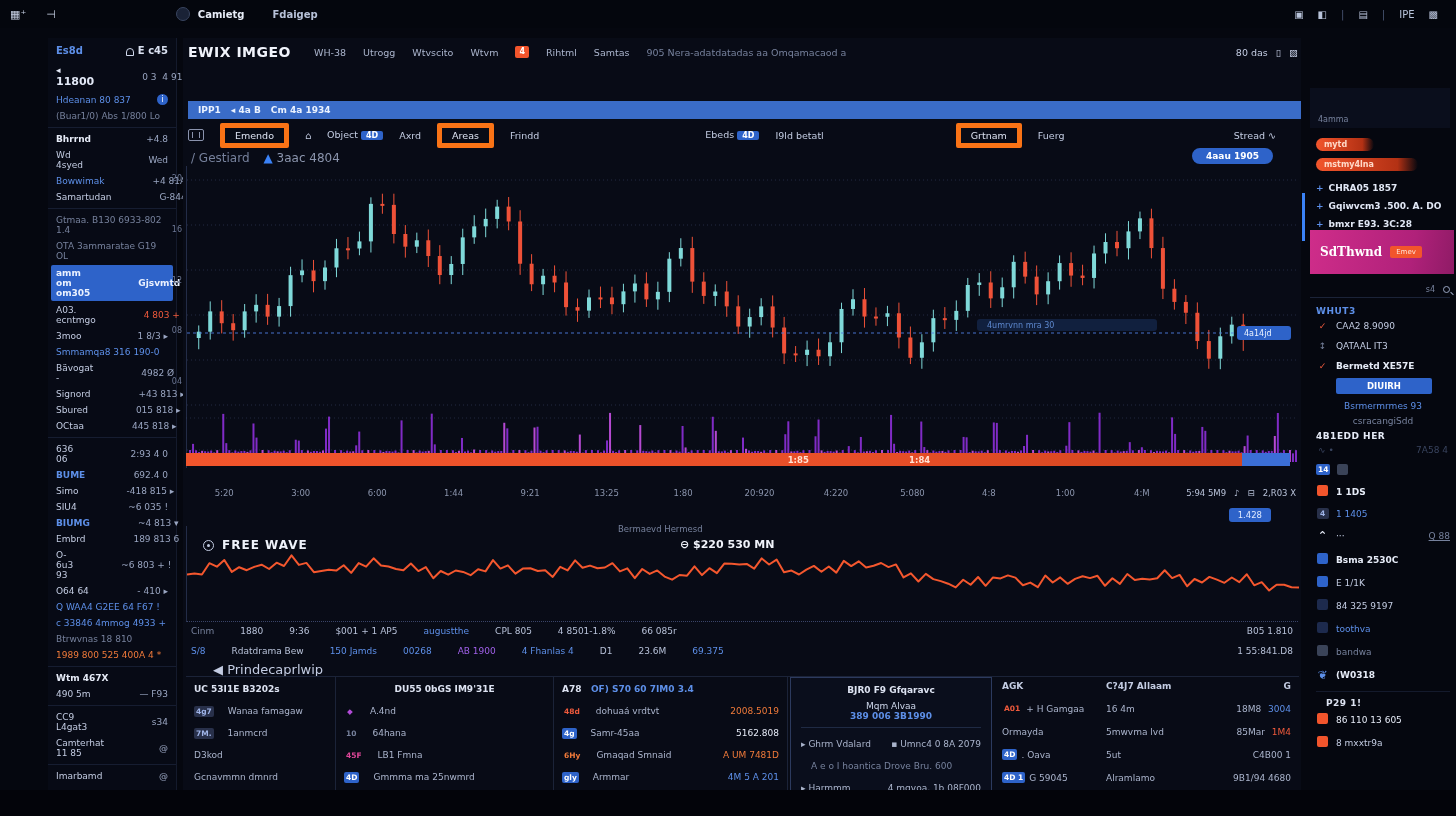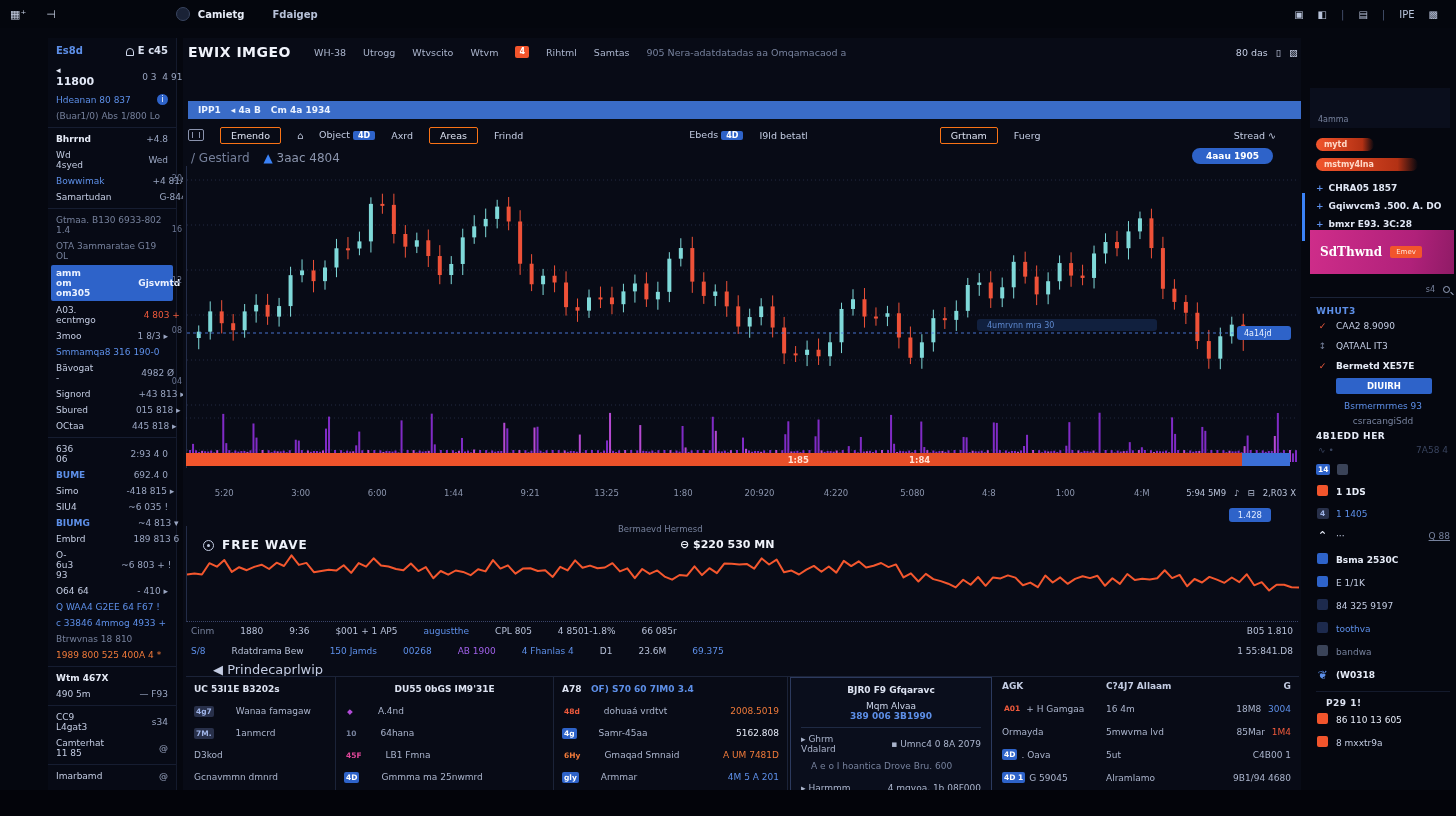--- a/index.html
+++ b/index.html
@@ -31,21 +31,21 @@
   .ibadge{display:inline-block;background:#2e63c9;color:#fff;border-radius:50%;width:11px;height:11px;text-align:center;line-height:11px;font-size:8px;}
   .boxchip{border:1px solid #5a6788;border-radius:2px;padding:0 3px;color:#cfd7ea;font-size:8px;}
   
   #main{left:183px;top:38px;width:1118px;height:752px;background:#080b16;}
   #mhead{position:absolute;left:5px;top:2px;width:1110px;height:24px;display:flex;align-items:center;gap:17px;font-size:9.5px;color:#aab4cc;}
   #mhead .title{font-size:14px;font-weight:bold;color:#f0f3fb;letter-spacing:.5px;margin-right:6px;}
   .obadge{background:#f2552c;color:#fff;border-radius:2px;padding:0 4px;font-size:8px;font-weight:bold;line-height:12px;}
   #mhead .right{margin-left:auto;display:flex;gap:8px;align-items:center;color:#c3cce2;}
   #banner{position:absolute;left:5px;top:63px;width:1113px;height:18px;background:#3a6cc8;color:#eaf2ff;font-size:9px;font-weight:bold;display:flex;align-items:center;gap:10px;padding:0 10px;}
   #tbar{position:absolute;left:5px;top:86px;width:1110px;height:22px;display:flex;align-items:center;gap:16px;font-size:9.5px;color:#c3cce2;}
-  .btn-outline{border:1px solid #f97316;border-radius:2px;padding:2px 10px;color:#dde3f2;}
+  .btn-outline{border:5px solid #f97316;border-radius:2px;padding:2px 10px;color:#dde3f2;}
   .bluetag{background:#2e63c9;color:#fff;border-radius:2px;padding:0 5px;font-size:8px;font-weight:bold;line-height:12px;}
   .gridic{display:inline-block;width:16px;height:12px;border:1px solid #8a93ad;border-radius:2px;position:relative;}
   .gridic:before{content:"";position:absolute;left:3px;top:2px;right:3px;bottom:2px;border-left:1px solid #8a93ad;border-right:1px solid #8a93ad;}
   #pill-areas{position:absolute;right:28px;top:110px;background:#2e63c9;color:#fff;font-size:9px;font-weight:bold;border-radius:9px;padding:3px 14px;}
   
   #legend{position:absolute;left:8px;top:113px;font-size:12px;color:#8b95ad;display:flex;gap:14px;align-items:center;}
   #chartbox{position:absolute;left:3px;top:128px;width:1112px;height:302px;border-left:1px solid #232c47;}
   #yticks{position:absolute;left:-17px;top:128px;width:18px;height:260px;font-size:8px;color:#6b7693;display:flex;flex-direction:column;justify-content:space-between;text-align:right;padding:8px 2px 40px 0;}
   #volbox{position:absolute;left:3px;top:362px;width:1112px;height:66px;}
   #scrub{position:absolute;left:3px;top:415px;width:1104px;height:13px;background:linear-gradient(90deg,#f2552c,#e84f28 60%,#d2451f 95%);display:flex;align-items:center;}
@@ -63,21 +63,21 @@
   .ring{display:inline-block;width:11px;height:11px;border:1.5px solid #c3cce2;border-radius:50%;position:relative;}
   .ring:before{content:"";position:absolute;left:3px;top:3px;width:3px;height:3px;background:#c3cce2;border-radius:50%;}
   
   .stats{position:absolute;left:8px;width:1102px;display:flex;gap:26px;font-size:9px;color:#b7c1d8;align-items:center;}
   .stats .push{margin-left:auto;}
   #stats3{position:absolute;left:30px;top:624px;font-size:13px;color:#c3cce2;}
   
   #btable{position:absolute;left:3px;top:638px;width:1113px;height:142px;border-top:1px solid #1b2338;display:flex;font-size:9px;}
   .bt-col{border-right:1px solid #1b2338;padding:4px 8px;}
   .bt-h{color:#dde3f2;font-weight:bold;font-size:9px;padding:3px 0 6px 0;white-space:nowrap;}
-  .bt-row{display:flex;align-items:center;gap:22px;min-height:22px;color:#aab4cc;}
+  .bt-row{display:flex;align-items:center;gap:14px;min-height:22px;color:#aab4cc;}
   .chip{display:inline-block;min-width:12px;text-align:center;border-radius:2px;font-size:7.5px;font-weight:bold;padding:0 2px;line-height:11px;background:#28304a;color:#9fb4e8;}
   .chip.red{background:transparent;color:#ef5a3c;} .chip.blue{background:#2e63c9;color:#fff;}
   .chip.purple{background:transparent;color:#b24bd8;} .chip.orange{background:transparent;color:#f07a3a;}
   .chip.pink{background:transparent;color:#e0479a;} .chip.dim{background:transparent;color:#76819c;}
   .bt-val{margin-left:auto;text-align:right;white-space:nowrap;}
   #col4{border:1px solid #2c3a5e;margin:0 2px;padding:0;background:#0a0e1c;}
   #col4 .inner{padding:4px 10px;}
   #col4 .c{text-align:center;}
   #col4 .line2{color:#5d8fe8;font-weight:bold;border-bottom:1px solid #1f2a44;padding-bottom:6px;margin-bottom:5px;}
   .c5-grid{display:grid;grid-template-columns:96px 90px 1fr;gap:2px 8px;align-items:center;}

